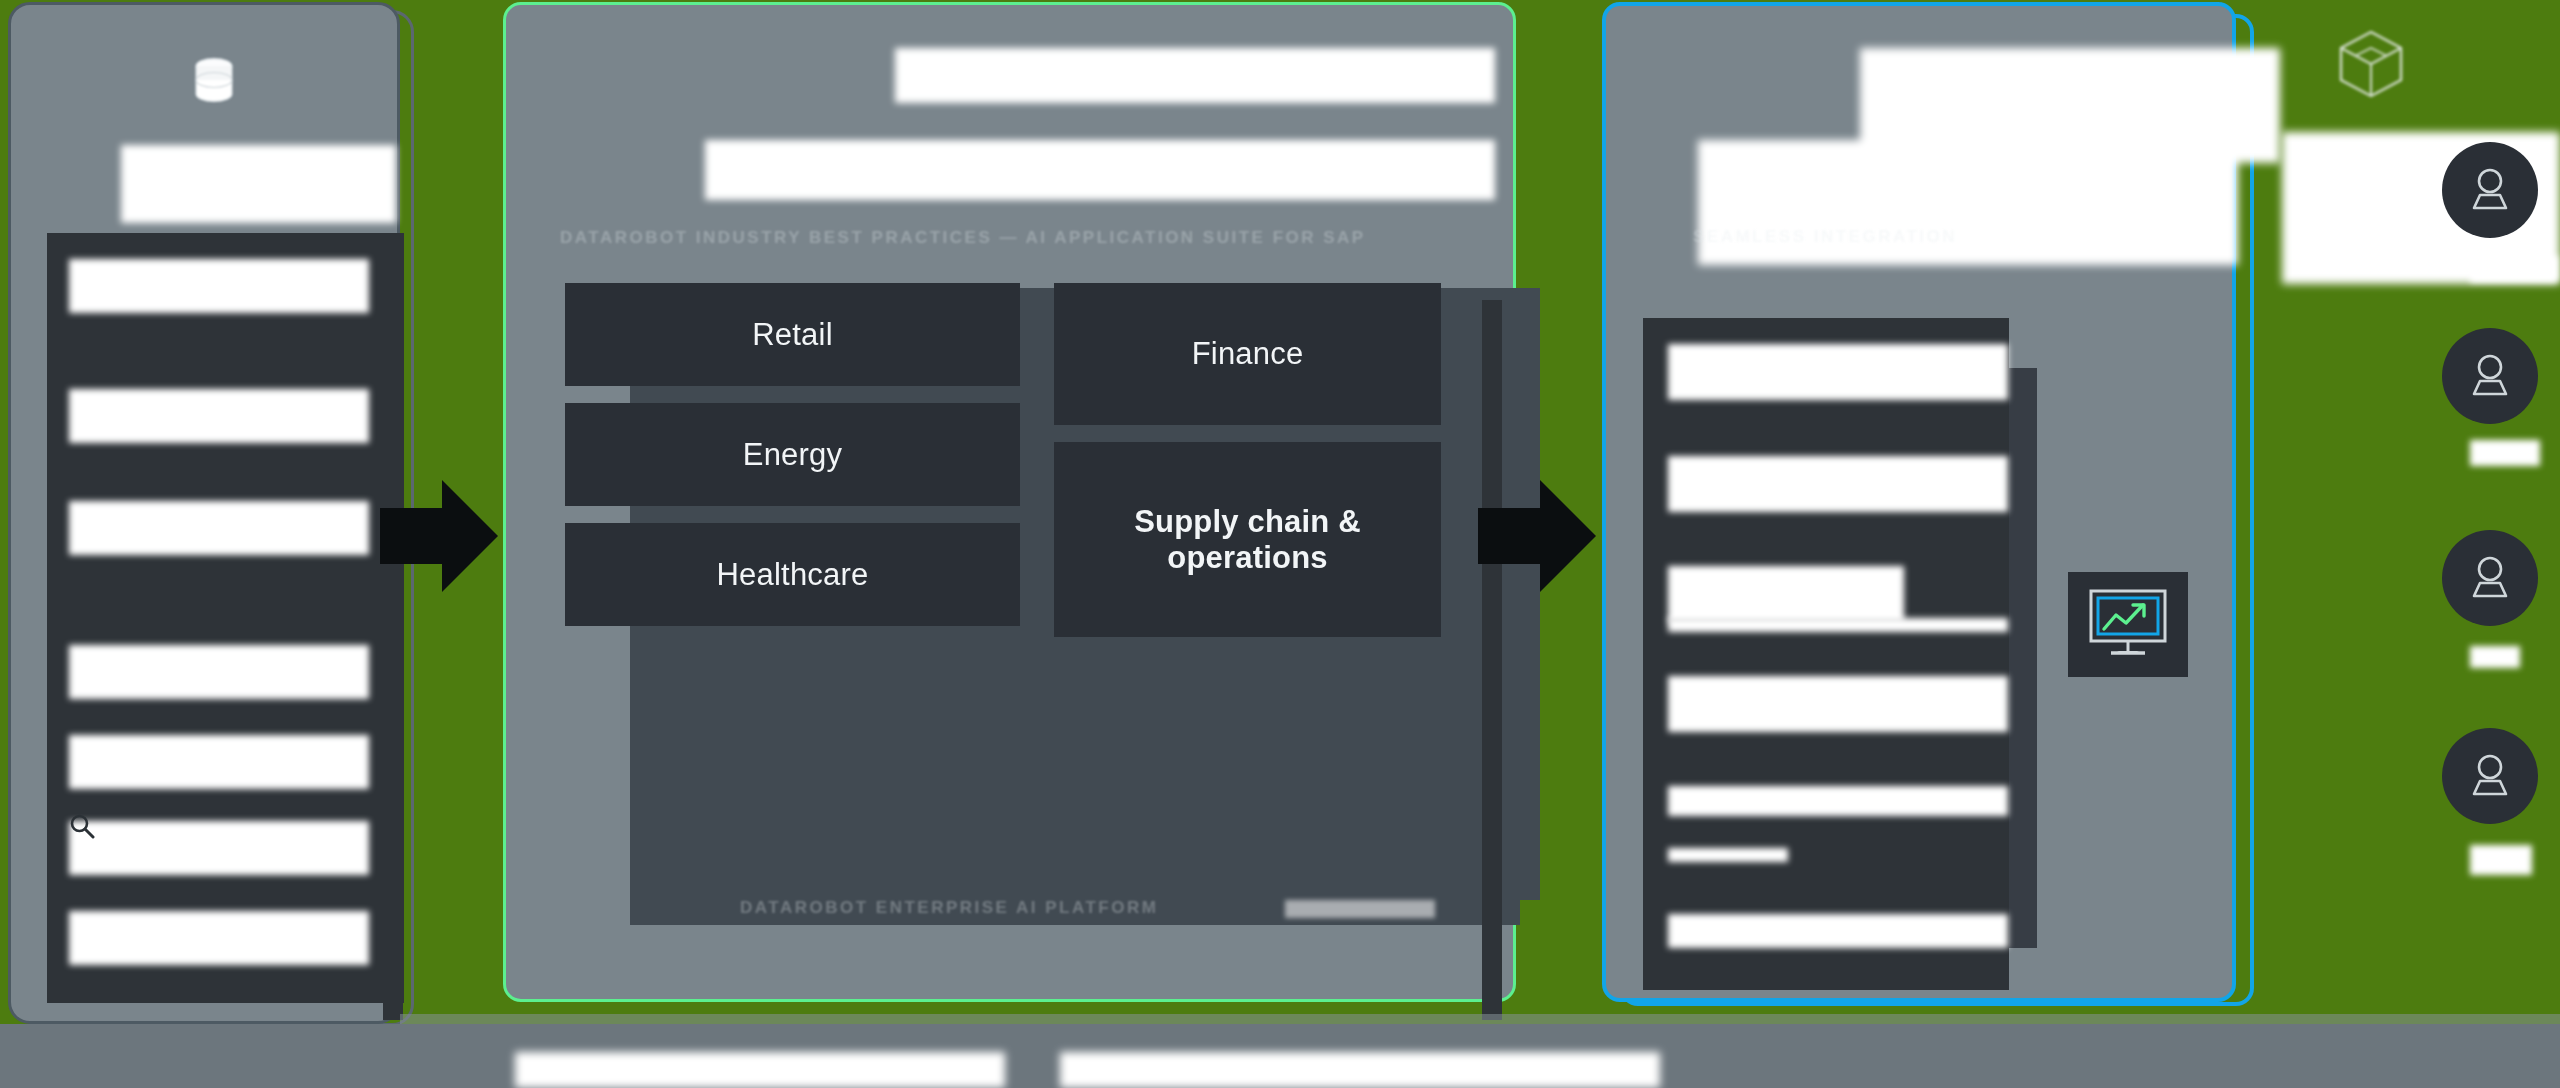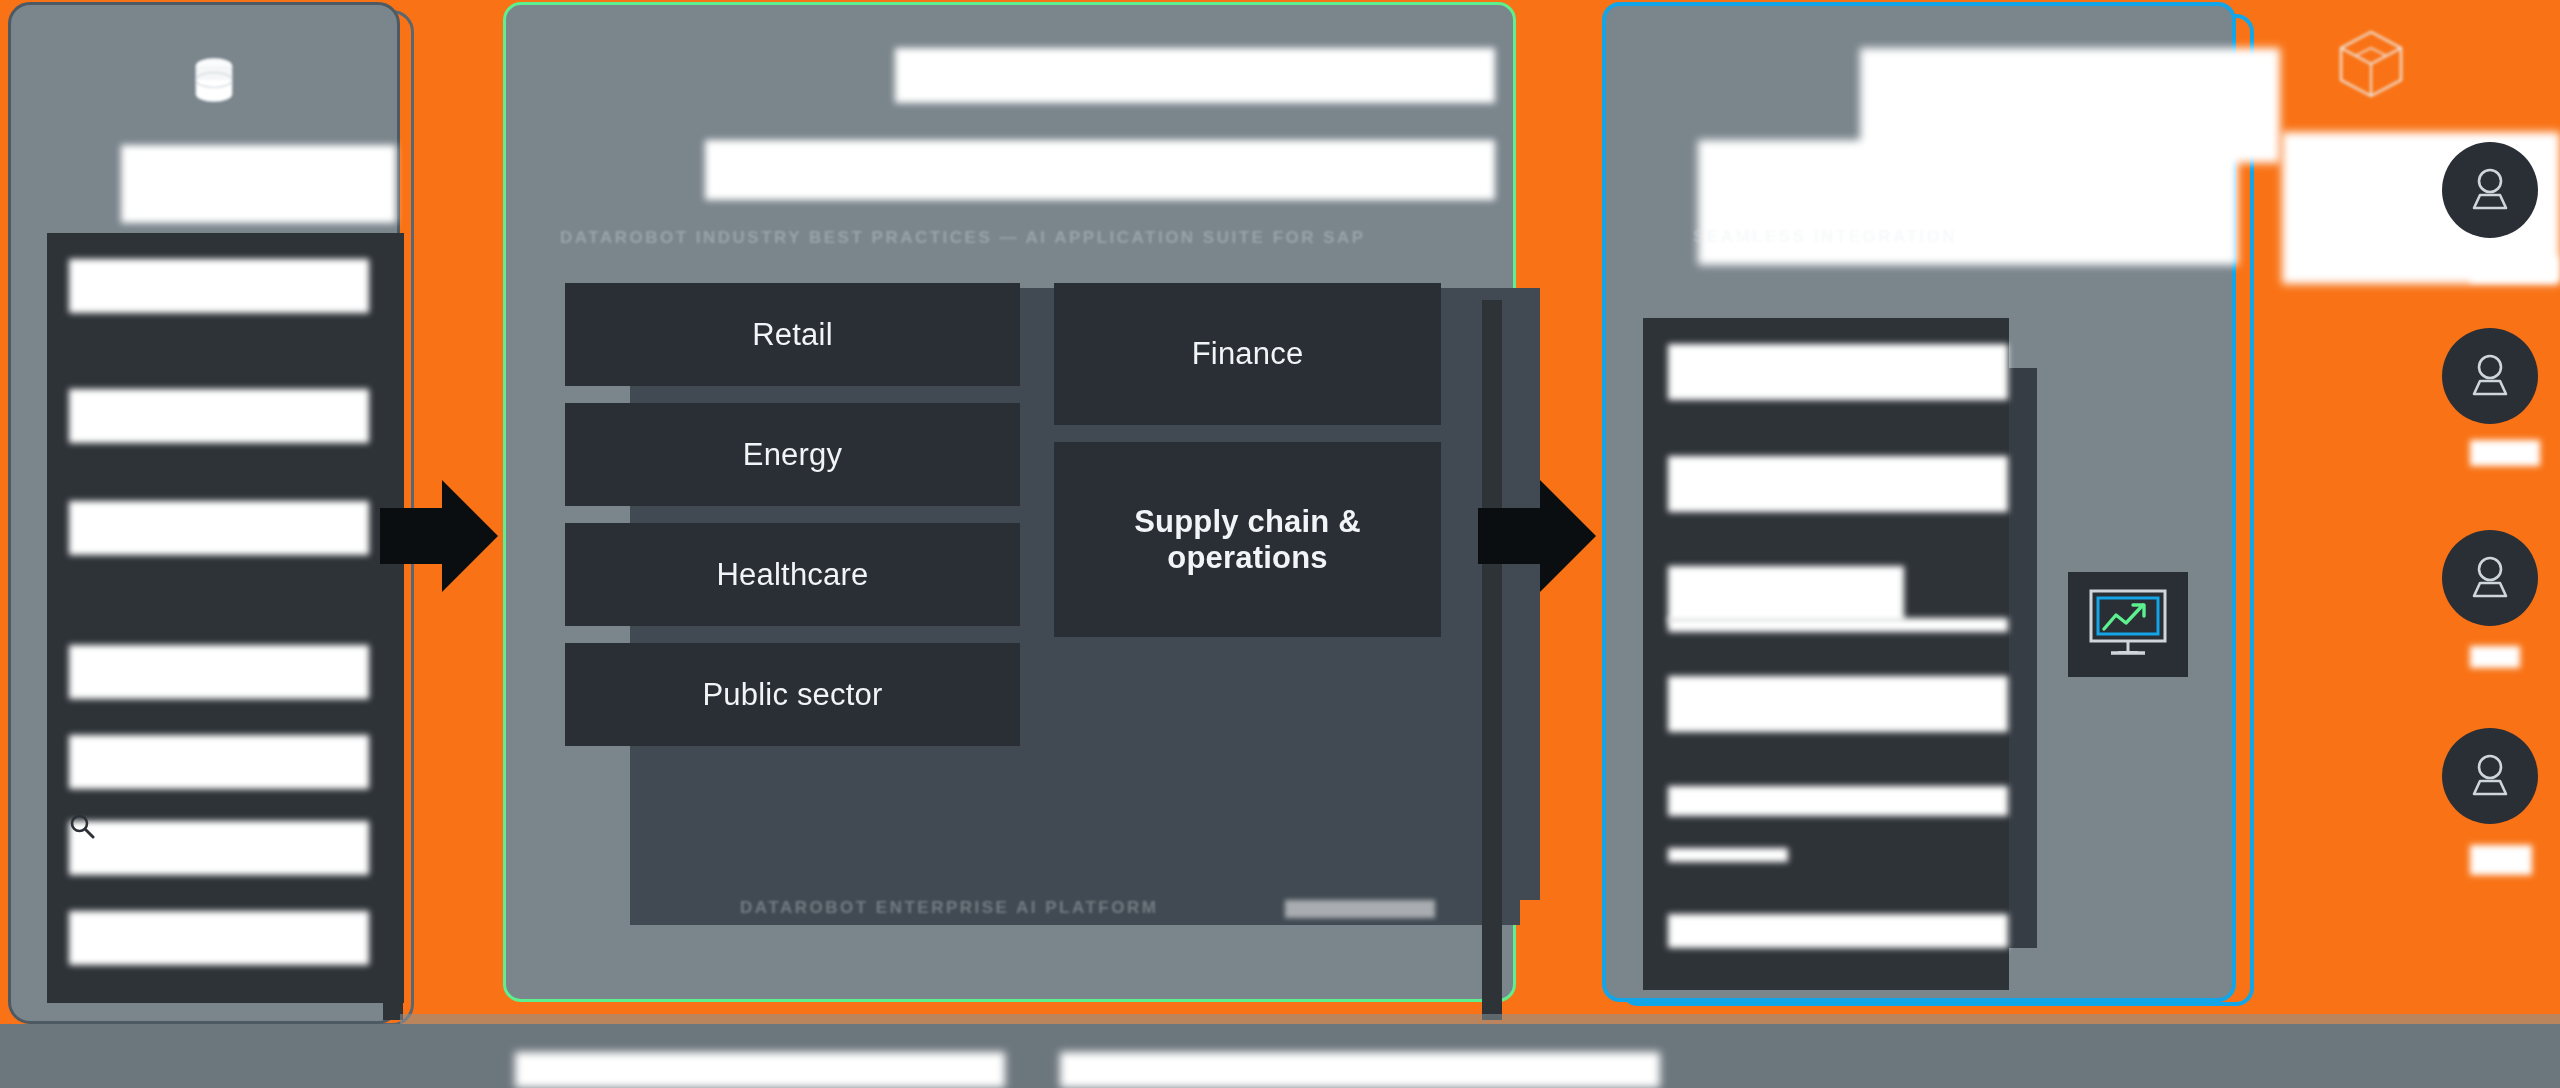--- a/index.html
+++ b/index.html
@@ -7,21 +7,21 @@
   html, body {
     width: 2560px; height: 1088px;
     background: #7a858c;
     font-family: "Liberation Sans", sans-serif;
     overflow: hidden;
   }
   #stage {
     position: relative;
     width: 2560px;
     height: 1088px;
-    background: #f97316;
+    background: #4d7c0f;
     overflow: hidden;
   }
 
   
   .ghostcap {
     position: absolute;
     color: rgba(228,236,240,.30);
     font-size: 17px;
     letter-spacing: 2.5px;
     white-space: nowrap;
@@ -345,21 +345,20 @@
 
   <div id="center-eyebrow" class="ghostcap">DATAROBOT INDUSTRY BEST PRACTICES — AI APPLICATION SUITE FOR SAP</div>
 
   <div id="center-inner-shadow"></div>
 
   <div id="center-tiles">
     <div class="tilecol" id="tilecol-left">
       <div class="tile">Retail</div>
       <div class="tile">Energy</div>
       <div class="tile">Healthcare</div>
-      <div class="tile">Public sector</div>
     </div>
     <div class="tilecol" id="tilecol-right">
       <div class="tile">Finance</div>
       <div class="tile">Supply chain &amp; operations</div>
     </div>
   </div>
 
   <div id="center-foot-bar"></div>
   <div id="center-foot-label" class="ghostcap">DATAROBOT ENTERPRISE AI PLATFORM</div>
   <div id="center-foot-redact"></div>

